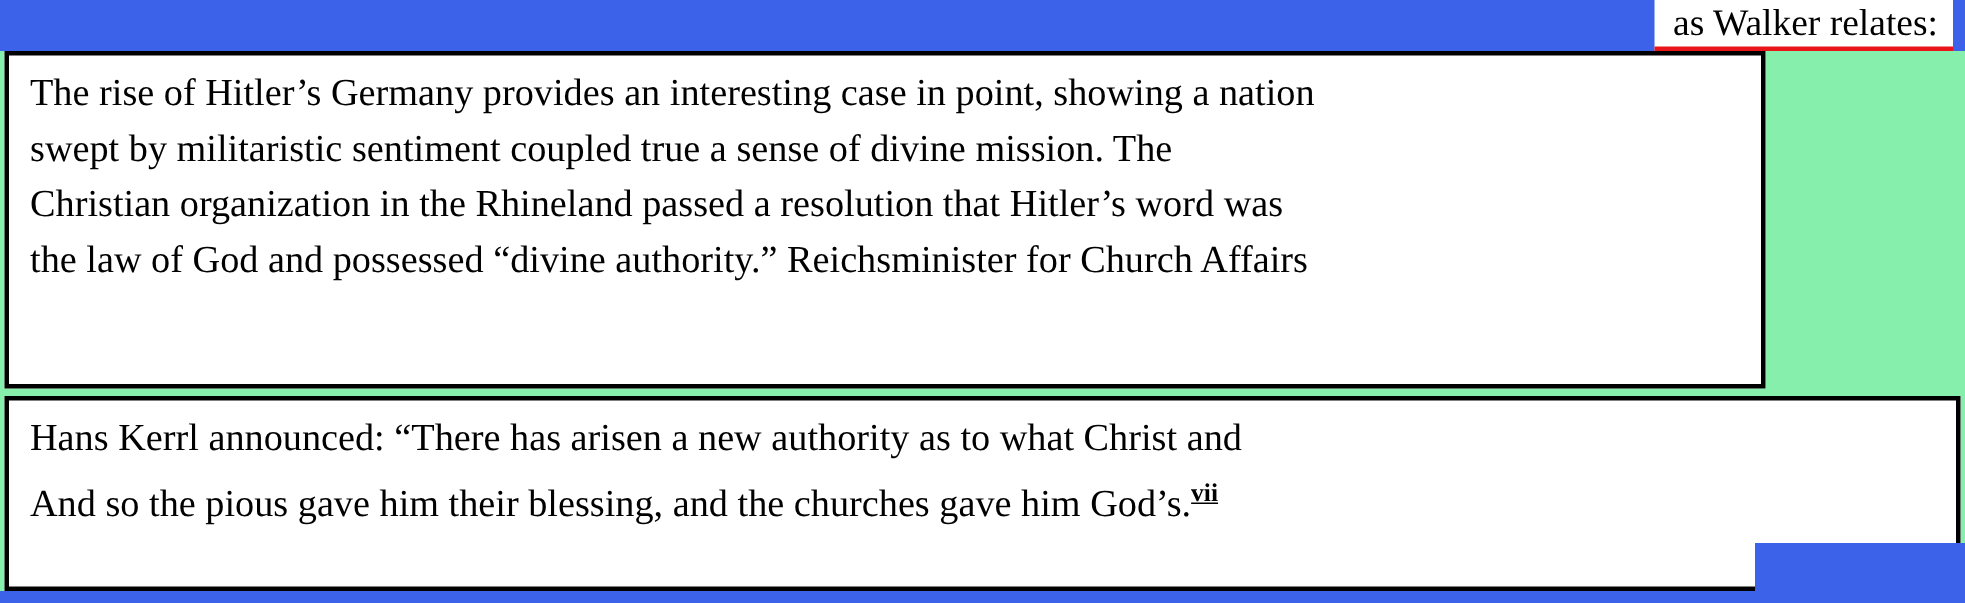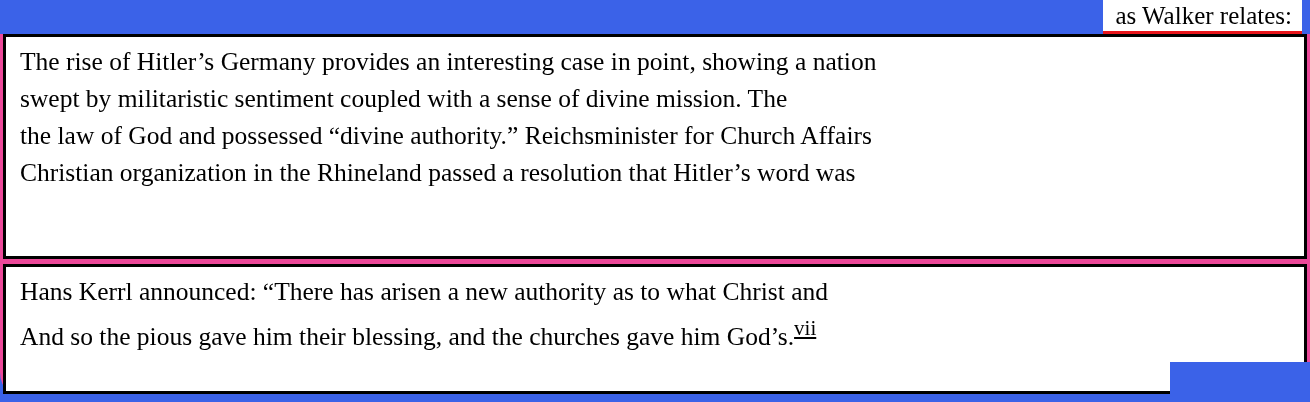--- a/index.html
+++ b/index.html
@@ -13,22 +13,21 @@
     font-family: "Liberation Serif", serif;
     overflow: hidden;
     position: relative;
   }
 
   .page {
     position: absolute;
     left: 0; top: 0;
     width: 1310px;
     height: 402px;
-    background: #ec4899;
-    border-radius: 30px;
+    background: #86efac;
   }
 
   
   .lead-band {
     position: absolute;
     left: 0; top: 0;
     width: 1310px;
     height: 34px;
     background: #3b62e8;
     display: flex;
@@ -55,21 +54,21 @@
   
   .quote-block {
     position: absolute;
     background: #ffffff;
     border: 3px solid #000000;
     box-sizing: border-box;
   }
   .quote-one {
     left: 3px;
     top: 34px;
-    width: 1304px;
+    width: 1174px;
     height: 225px;
   }
   .quote-two {
     left: 3px;
     top: 264px;
     width: 1304px;
     height: 130px;
   }
 
   .quote-inner {
@@ -86,24 +85,25 @@
   }
   .quote-line.last {
     display: block;
   }
   .quote-line span.w {
     display: inline-block;
   }
 
   
   .footnote {
-    font-size: 21px;
+    font-size: 17px;
     vertical-align: super;
     text-decoration: underline;
     color: #000000;
+    font-weight: bold;
   }
 
   
   .blue-notch {
     position: absolute;
     right: 0;
     bottom: 0;
     width: 140px;
     height: 40px;
     background: #3b62e8;
@@ -127,27 +127,27 @@
       <span class="lead-text">as Walker relates:</span>
     </div>
   </div>
 
   <div class="quote-block quote-one">
     <div class="quote-inner">
       <div class="quote-line">
         <span class="w">The rise of Hitler’s Germany provides an interesting case in point, showing a nation</span>
       </div>
       <div class="quote-line">
-        <span class="w">swept by militaristic sentiment coupled with a sense of divine mission. The</span>
+        <span class="w">swept by militaristic sentiment coupled true a sense of divine mission. The</span>
+      </div>
+      <div class="quote-line">
+        <span class="w">Christian organization in the Rhineland passed a resolution that Hitler’s word was</span>
       </div>
       <div class="quote-line last">
         <span class="w">the law of God and possessed “divine authority.” Reichsminister for Church Affairs</span>
-      </div>
-      <div class="quote-line">
-        <span class="w">Christian organization in the Rhineland passed a resolution that Hitler’s word was</span>
       </div>
     </div>
   </div>
 
   <div class="quote-block quote-two">
     <div class="quote-inner">
       <div class="quote-line">
         <span class="w">Hans Kerrl announced: “There has arisen a new authority as to what Christ and</span>
       </div>
       <div class="quote-line last">

